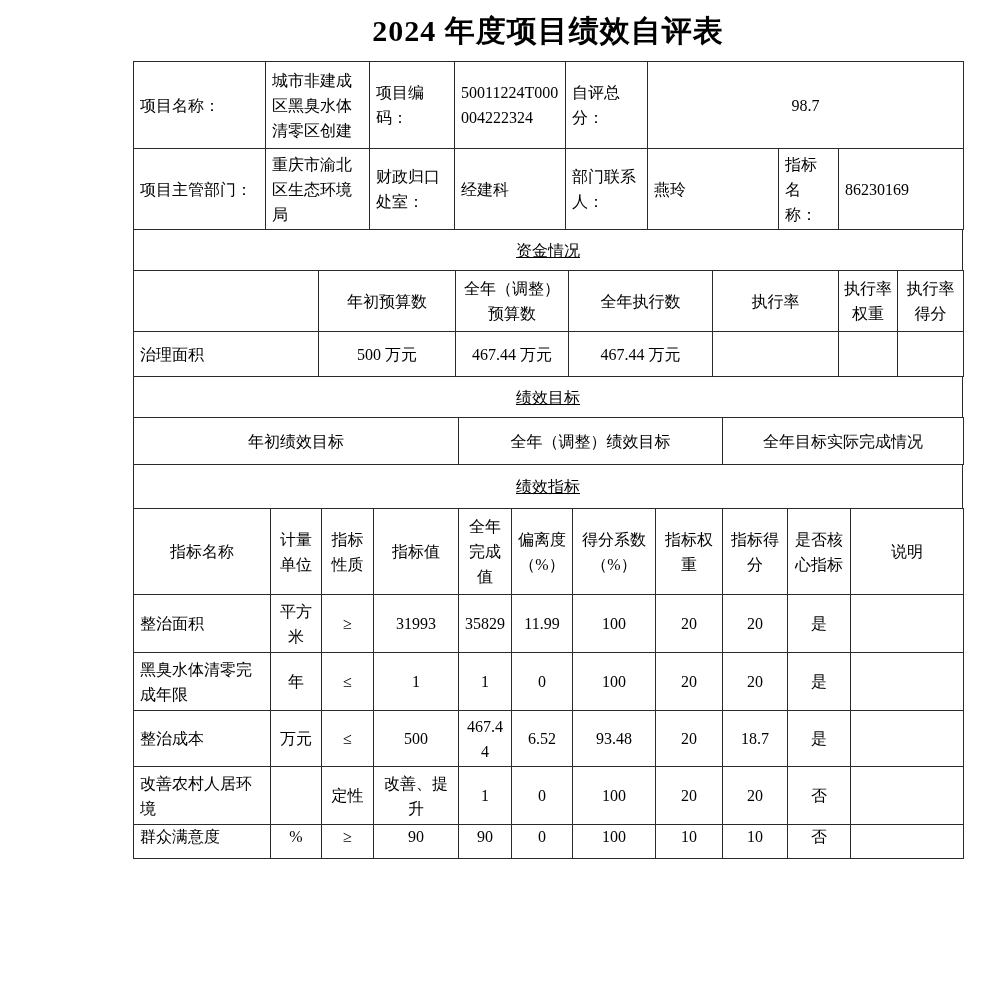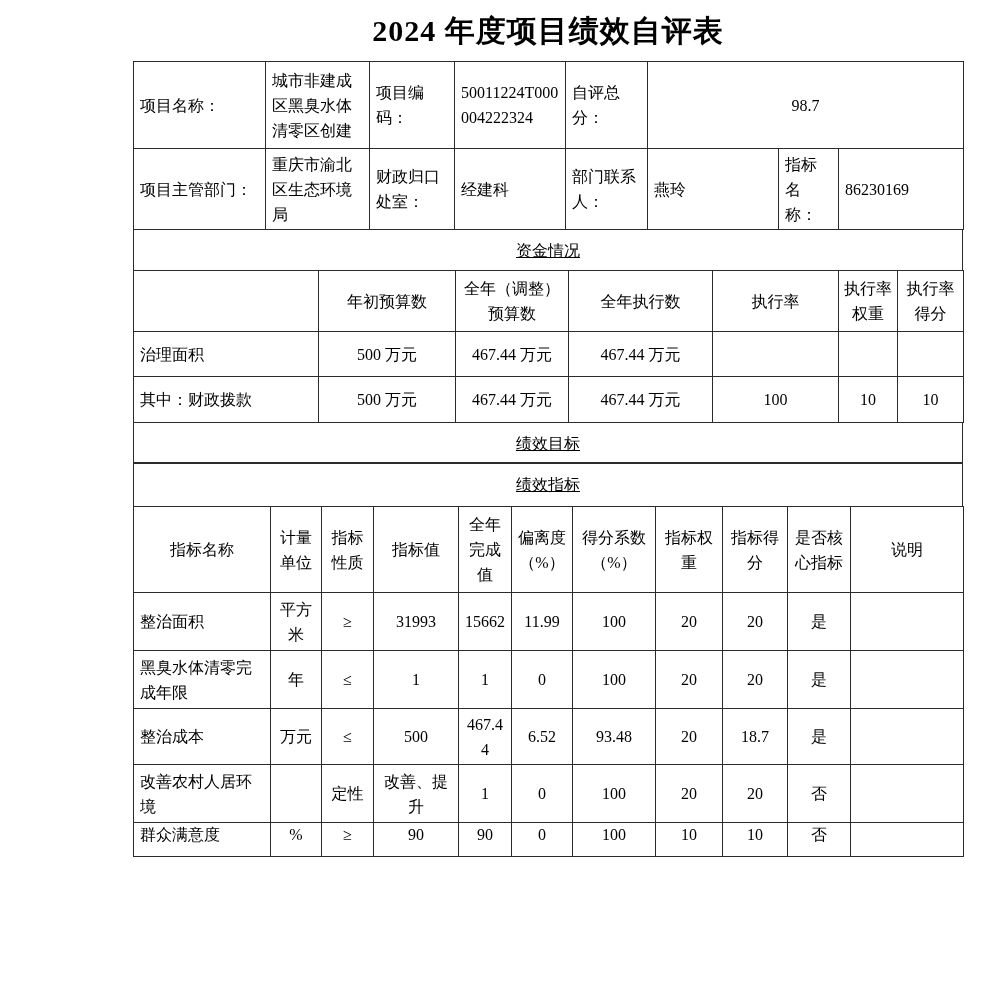--- a/index.html
+++ b/index.html
@@ -102,47 +102,43 @@
     </tr>
     <tr class="d1">
       <td class="al">治理面积</td>
       <td>500 万元</td>
       <td>467.44 万元</td>
       <td>467.44 万元</td>
       <td></td>
       <td></td>
       <td></td>
     </tr>
-    <tr class="d2">
-      <td class="al">其中：财政拨款</td>
-      <td>500 万元</td>
-      <td>467.44 万元</td>
-      <td>467.44 万元</td>
-      <td>100</td>
-      <td>10</td>
-      <td>10</td>
-    </tr>
   </tbody>
     </table>
 
   <table class="sec">
     <tbody>
         <tr>
           <td>绩效目标</td>
         </tr>
   </tbody>
     </table>
 
   <table class="t-tgt">
     <colgroup>
         <col style="width:325px">
         <col style="width:264px">
         <col style="width:241px">
       </colgroup>
     <tbody>
+        <tr class="hd">
+      <td>年初绩效目标</td>
+      <td>全年（调整）绩效目标</td>
+      <td>全年目标实际完成情况</td>
+    </tr>
   </tbody>
     </table>
 
   <table class="sec sec3">
     <tbody>
         <tr>
           <td>绩效指标</td>
         </tr>
   </tbody>
     </table>
@@ -173,21 +169,21 @@
       <td>指标权重</td>
       <td>指标得分</td>
       <td>是否核心指标</td>
       <td>说明</td>
     </tr>
     <tr class="i1">
       <td class="al">整治面积</td>
       <td>平方米</td>
       <td>≥</td>
       <td>31993</td>
-      <td class="bk">15662</td>
+      <td class="bk">35829</td>
       <td>11.99</td>
       <td>100</td>
       <td>20</td>
       <td>20</td>
       <td>是</td>
       <td></td>
     </tr>
     <tr class="i2">
       <td class="al">黑臭水体清零完成年限</td>
       <td>年</td>

